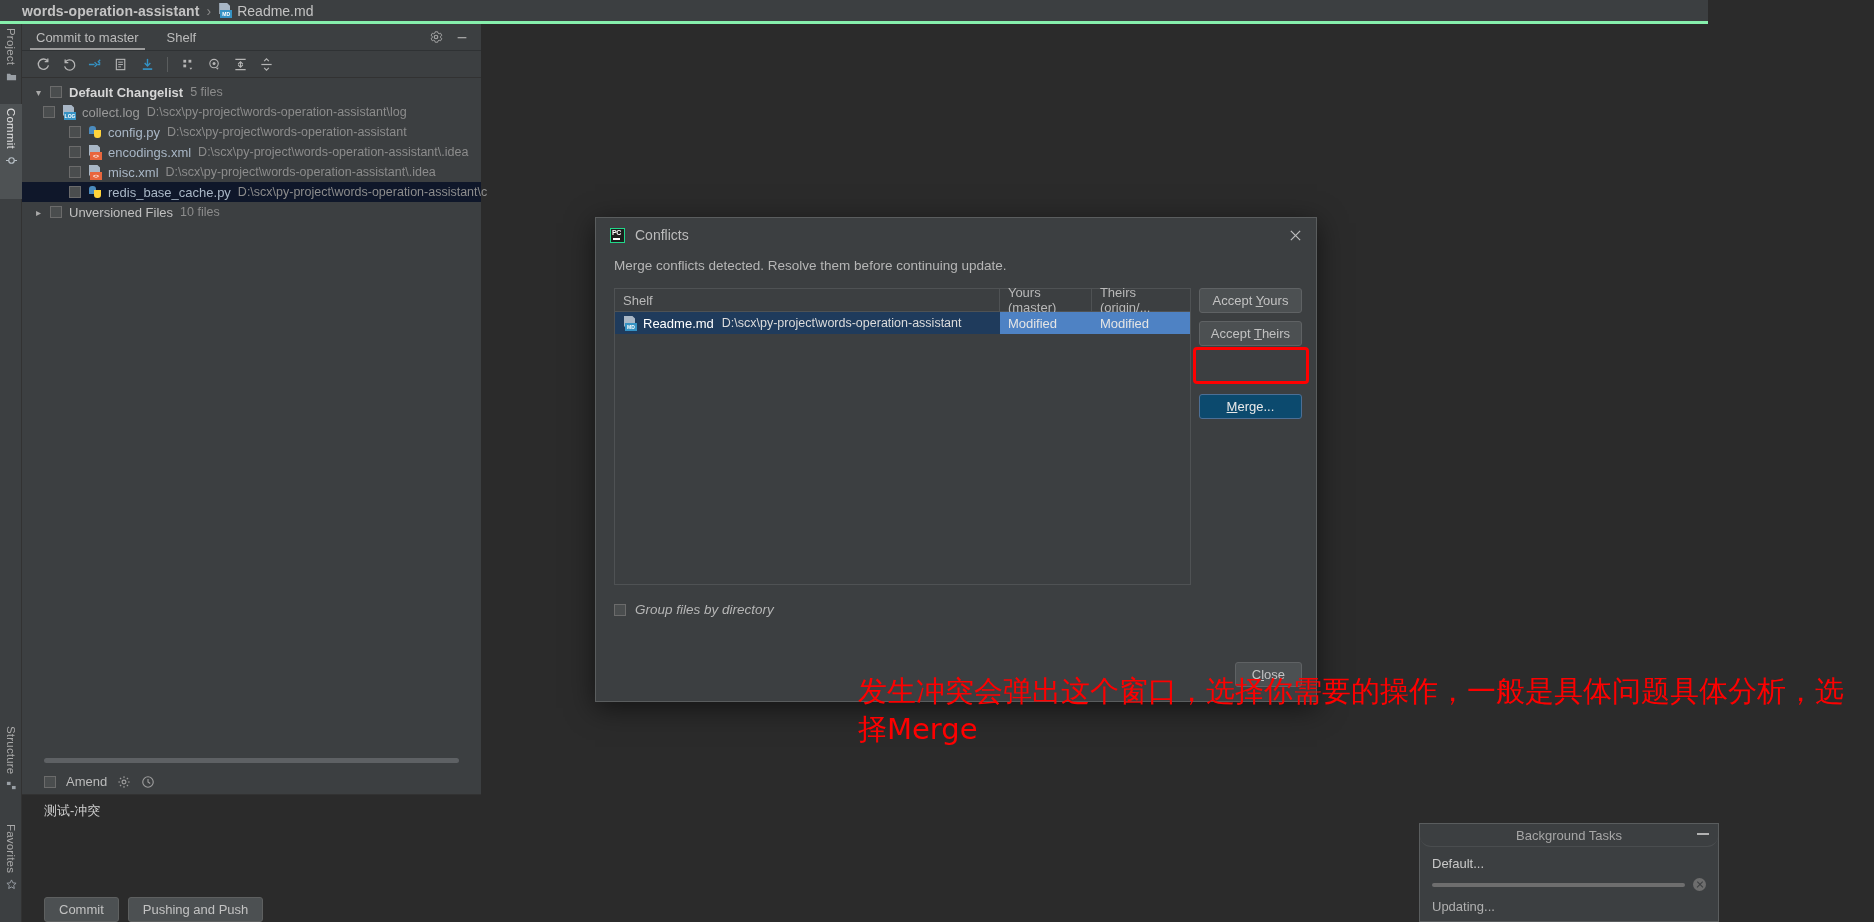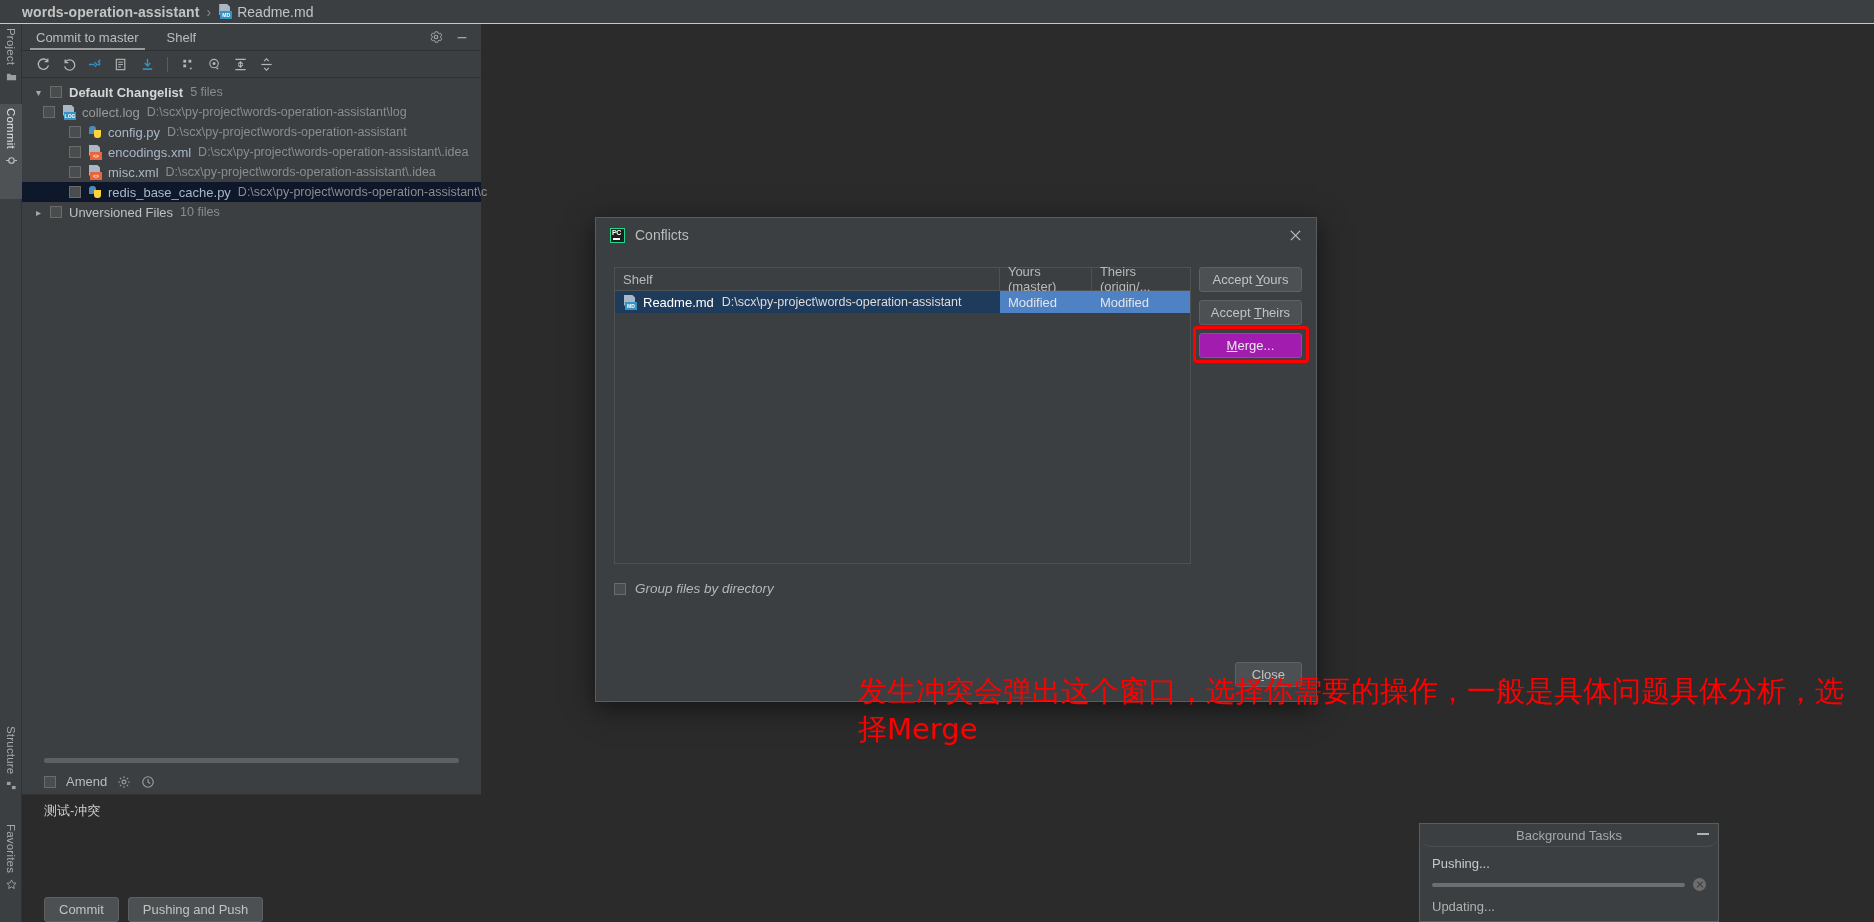--- a/index.html
+++ b/index.html
@@ -7,23 +7,23 @@
     width: 1874px; height: 922px;
     overflow: hidden;
     background: #2b2b2b;
     font-family: "Liberation Sans", sans-serif;
     -webkit-font-smoothing: antialiased;
   }
   #root { position: relative; width: 1874px; height: 922px; }
 
   
   .breadcrumb-bar {
-    position: absolute; top: 0; left: 0; width: 1874px; height: 24px;
+    position: absolute; top: 0; left: 0; width: 1708px; height: 24px;
     background: #3c3f41; display: flex; align-items: center;
-    padding-left: 22px; border-bottom: 1px solid #86efac;
+    padding-left: 22px; border-bottom: 3px solid #86efac;
   }
   .bc-project { color: #c3c3c3; font-size: 14px; font-weight: bold; letter-spacing: .1px; }
   .bc-sep { color: #8a8a8a; font-size: 14px; margin: 0 7px; }
   .bc-file { color: #c3c3c3; font-size: 14px; }
   .md-icon {
     display: inline-block; width: 14px; height: 15px; position: relative;
     margin-right: 5px; vertical-align: -3px;
   }
   .md-icon .sheet {
     position: absolute; left: 1px; top: 0; width: 11px; height: 11px;
@@ -181,21 +181,21 @@
   .td .fn { color: #ffffff; }
   .td .fp { color: #dcdcdc; margin-left: 8px; font-size: 12.5px; }
 
   .dlg-actions { display: flex; flex-direction: column; gap: 8px; width: 104px; position: relative; }
   .act-btn {
     height: 25px; background: #4c5052; border: 1px solid #5f6264; border-radius: 3px;
     color: #c2c2c2; font-size: 13px; display: flex; align-items: center;
     justify-content: center; cursor: pointer;
   }
   .act-btn u { text-decoration: underline; }
-  .act-btn.primary { background: #a21caf; border-color: #4c6f95; color: #e9e9e9; }
+  .act-btn.primary { background: #0c4a6e; border-color: #4c6f95; color: #e9e9e9; margin-top: 40px; }
   .merge-hl {
     position: absolute; left: -6px; top: 59px; width: 116px; height: 37px;
     border: 3px solid #fe0000; border-radius: 4px; pointer-events: none;
   }
 
   .dlg-chk { display: flex; align-items: center; gap: 9px; padding: 17px 0 0 18px; font-style: italic; }
   .dlg-chk-lbl { color: #b6b6b6; font-size: 13.5px; }
 
   .dlg-footer { position: absolute; right: 14px; bottom: 14px; }
   .close-btn {
@@ -473,20 +473,21 @@
           <i></i>
         </span>
       <span class="dlg-title-text">Conflicts</span>
       <span class="dlg-close">
         <svg width="13" height="13" viewBox="0 0 14 14">
           <path d="M2 2l10 10M12 2L2 12" stroke="#bdbdbd" stroke-width="1.3"></path>
         </svg>
       </span>
     </div>
 
+    <div class="dlg-desc">Merge conflicts detected. Resolve them before continuing update.</div>
 
     <div class="dlg-body">
       <div class="tbl-wrap">
         <div class="tbl-head">
           <div class="th name">Shelf</div>
           <div class="th yours">Yours (master)</div>
           <div class="th theirs">Theirs (origin/...</div>
         </div>
         <div class="tbl-row">
           <div class="td name">
@@ -529,21 +530,21 @@
   </div>
 
   <div class="annotation">发生冲突会弹出这个窗口，选择你需要的操作，一般是具体问题具体分析，选择Merge</div>
 
   <div class="bgtasks">
     <div class="bgt-head">
       <span class="bgt-title">Background Tasks</span>
       <span class="bgt-min"></span>
     </div>
     <div class="bgt-body">
-      <div class="bgt-lbl">Pushing...</div>
+      <div class="bgt-lbl">Default...</div>
       <div class="bgt-prog-row">
         <div class="bgt-prog"></div>
         <div class="bgt-cancel"></div>
       </div>
       <div class="bgt-lbl2">Updating...</div>
     </div>
   </div>
 
 </div>
 

